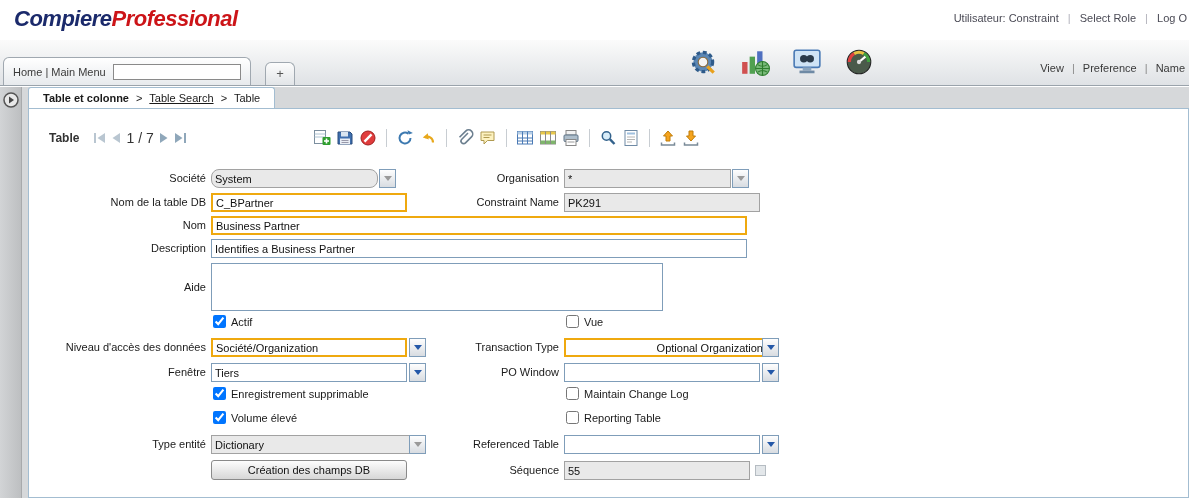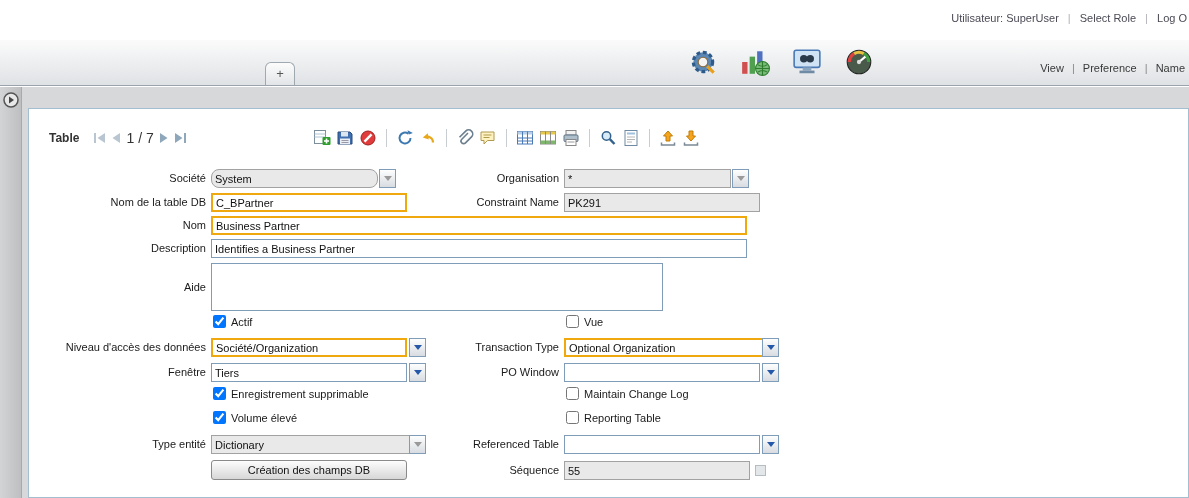--- a/index.html
+++ b/index.html
@@ -85,30 +85,37 @@
             border:1px solid #8a8a8a; border-radius:3px; cursor:pointer; color:#111; }
   .seq-lock { position:absolute; width:11px; height:11px; background:#e3e7ea; border:1px solid #b5bcc2; }
   input.num { text-align:left; }
 </style>
 </head>
 <body>
 
 <div class="screen">
 
   <div class="top-header">
+    <div class="logo">
+      <span class="logo-blue">Compiere</span><span class="logo-red">Professional</span>
+    </div>
     <div class="user-area">
-      <span>Utilisateur: SuperUser</span>
+      <span>Utilisateur: Constraint</span>
       <span class="sep">|</span>
       <a>Select Role</a>
       <span class="sep">|</span>
       <a>Log O</a>
     </div>
   </div>
 
   <div class="tab-bar">
+    <div class="main-tab">
+      <span>Home | Main Menu</span>
+      <input class="menu-input" type="text" value="" style="">
+    </div>
     <div class="plus-tab">+</div>
 
     <div class="center-icons">
       <span class="bicon">
         <svg width="30" height="30" viewBox="0 0 28 28">
             <circle cx="14" cy="14" r="9" fill="#5b87b5" stroke="#2f5b8a" stroke-width="3" stroke-dasharray="3.5 2.5"></circle>
             <circle cx="14" cy="14" r="4.5" fill="#f2f2f2" stroke="#88683a"></circle>
             <path d="M18 18l6 6" stroke="#e8a01c" stroke-width="3"></path>
           </svg>
       </span>
@@ -158,20 +165,29 @@
       <button class="expand-btn">
         <span>
           <svg width="16" height="16" viewBox="0 0 16 16">
               <circle cx="8" cy="8" r="7" fill="#e8e8e8" stroke="#555" stroke-width="1.5"></circle>
               <path d="M6 4.5L11 8l-5 3.5z" fill="#444"></path>
             </svg>
         </span>
       </button>
     </div>
 
+    <div class="bc-row">
+      <div class="bc-tab">
+        <span class="bc-root">Table et colonne</span>
+        <span class="bc-sep">&gt;</span>
+        <a class="bc-link">Table Search</a>
+        <span class="bc-sep">&gt;</span>
+        <span>Table</span>
+      </div>
+    </div>
 
     <div class="panel">
 
       <div class="toolbar">
         <span class="tab-title">Table</span>
 
         <span class="nav-group">
           <span class="nav-ic">
             <svg width="13" height="12" viewBox="0 0 13 12">
                 <rect x="1" y="1" width="2" height="10" fill="#b9c6d1"></rect>
@@ -347,21 +363,21 @@
           <label>Vue</label>
         </span>
 
         <label class="flabel lcol" style="top:232px">Niveau d'accès des données</label>
         <input class="field mand" style="top: 229px; left: 182px; width: 196px;" value="Société/Organization">
         <span class="combo-btn" style="top:229px;left:380px">
             <span class="tri"></span>
           </span>
 
         <label class="flabel rcol" style="top:232px">Transaction Type</label>
-        <input class="field mand" style="top: 229px; left: 535px; width: 204px;" value="Optional Organization">
+        <input class="field mand" style="top: 229px; left: 535px; width: 204px; text-align: right;" value="Optional Organization">
         <span class="combo-btn" style="top:229px;left:733px">
             <span class="tri"></span>
           </span>
 
         <label class="flabel lcol" style="top:257px">Fenêtre</label>
         <input class="field" style="top: 254px; left: 182px; width: 196px;" value="Tiers">
         <span class="combo-btn" style="top:254px;left:380px">
             <span class="tri"></span>
           </span>
 

